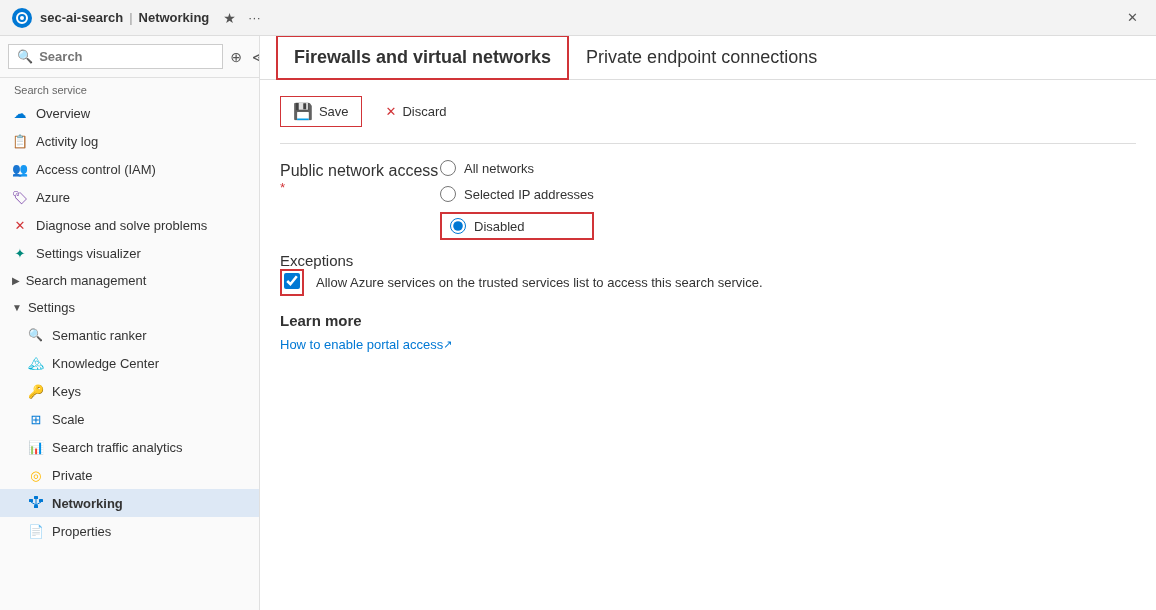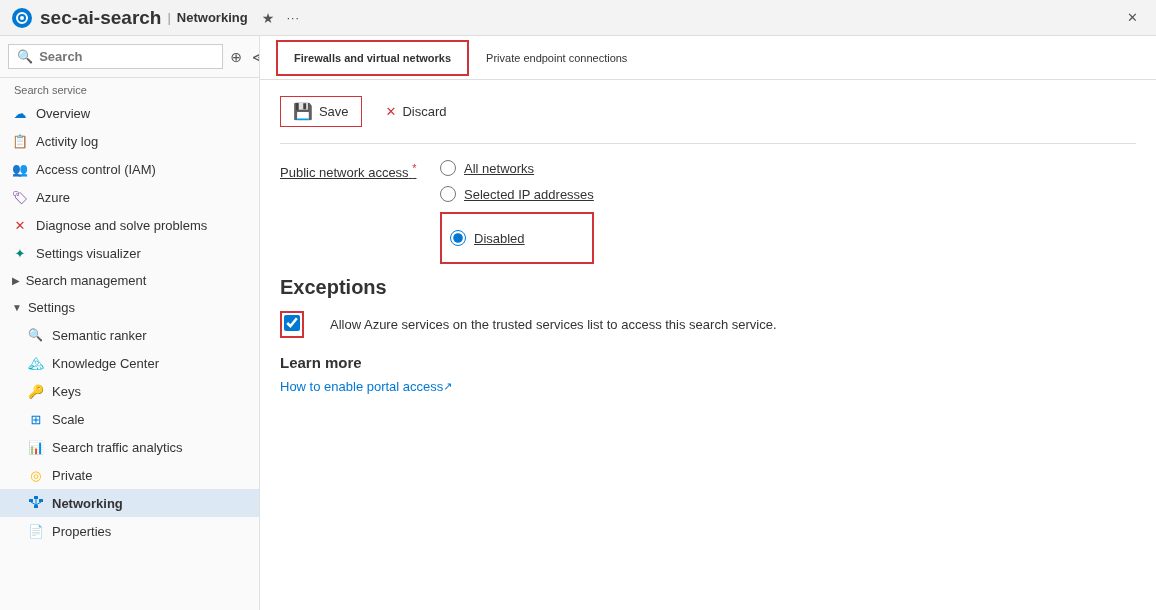--- a/index.html
+++ b/index.html
@@ -27,50 +27,50 @@
     .sidebar-item.active { background: #dde8f5; font-weight: 600; }
     .sidebar-item .icon { width: 16px; height: 16px; display: flex; align-items: center; justify-content: center; flex-shrink: 0; }
     .sidebar-item.indent { padding-left: 28px; }
     .sidebar-group-header { display: flex; align-items: center; padding: 6px 12px; cursor: pointer; gap: 6px; font-size: 13px; color: #333; font-weight: 500; }
 
     
     .content { flex: 1; overflow-y: auto; display: flex; flex-direction: column; }
 
     
     .tabs { display: flex; align-items: center; border-bottom: 1px solid #ddd; padding: 0 16px; height: 44px; gap: 0; }
-    .tab { padding: 10px 16px; cursor: pointer; font-size: 11px; color: #333; border: 1px solid transparent; position: relative; }
+    .tab { padding: 10px 16px; cursor: pointer; font-size: 18px; color: #333; border: 1px solid transparent; position: relative; }
     .tab.active { border: 2px solid #d13438; font-weight: 600; background: #fff; }
 
     
     .content-body { padding: 16px 20px; flex: 1; }
 
     
     .toolbar { display: flex; align-items: center; gap: 12px; margin-bottom: 16px; }
     .toolbar-btn { display: flex; align-items: center; gap: 6px; padding: 5px 12px; border: 1px solid #d13438; background: #fff; cursor: pointer; font-size: 13px; color: #333; }
     .toolbar-btn .icon { color: #0078d4; font-size: 16px; }
     .toolbar-discard { display: flex; align-items: center; gap: 6px; padding: 5px 12px; border: none; background: none; cursor: pointer; font-size: 13px; color: #333; }
     .toolbar-discard .icon { color: #d13438; }
 
     .divider { border: none; border-top: 1px solid #ddd; margin-bottom: 16px; }
 
     
     .info-text { font-size: 12px; color: #555; margin-bottom: 16px; line-height: 1.5; max-width: 900px; }
 
     
     .form-group { display: flex; align-items: flex-start; margin-bottom: 12px; }
-    .form-label { font-size: 13px; color: #333; width: 160px; flex-shrink: 0; padding-top: 2px; text-decoration: underline; }
+    .form-label { font-size: 16px; color: #333; width: 160px; flex-shrink: 0; padding-top: 2px; }
     .form-label sup { color: #d13438; }
-    .radio-options { display: flex; flex-direction: column; gap: 10px; text-decoration: underline; }
+    .radio-options { display: flex; flex-direction: column; gap: 10px; }
     .radio-option { display: flex; align-items: center; gap: 8px; font-size: 13px; cursor: pointer; }
     .radio-option input[type="radio"] { width: 16px; height: 16px; cursor: pointer; accent-color: #0078d4; }
-    .radio-option.selected-bordered { border: 2px solid #d13438; padding: 16px 8px; }
-
-    
-    .section-title { font-size: 20px; font-weight: 700; margin-bottom: 12px; margin-top: 8px; }
-    .checkbox-row { display: flex; align-items: center; gap: 26px; font-size: 13px; margin-bottom: 16px; }
+    .radio-option.selected-bordered { border: 2px solid #d13438; padding: 4px 8px; }
+
+    
+    .section-title { font-size: 15px; font-weight: 400; margin-bottom: 0; margin-top: 8px; }
+    .checkbox-row { display: flex; align-items: center; gap: 12px; font-size: 13px; margin-bottom: 16px; }
     .checkbox-row input[type="checkbox"] { width: 16px; height: 16px; accent-color: #0078d4; cursor: pointer; }
     .checkbox-bordered { border: 2px solid #d13438; padding: 2px; }
 
     
     .learn-more-title { font-size: 15px; font-weight: 600; margin-bottom: 8px; }
     .link { color: #0078d4; text-decoration: none; font-size: 13px; display: flex; align-items: center; }
 
     
     .service-label { font-size: 11px; color: #666; margin-left: 2px; }
 
@@ -85,21 +85,21 @@
 </head>
 <body>
 
 <div class="title-bar">
   <div class="title-bar-icon">
     <svg viewBox="0 0 14 14" fill="white">
         <circle cx="7" cy="7" r="5" fill="none" stroke="white" stroke-width="2"></circle>
         <circle cx="7" cy="7" r="2" fill="white"></circle>
       </svg>
   </div>
-  <span style="font-weight:600;font-size:19px;">sec-ai-search</span>
+  <span style="font-weight:600;font-size:13px;">sec-ai-search</span>
   <span style="color:#999;margin:0 6px;">|</span>
   <span style="font-size:13px;font-weight:600;">Networking</span>
   <button class="title-bar-btn" style="margin-left:8px;font-size:14px;">★</button>
   <button class="title-bar-btn">···</button>
   <div class="title-bar-actions">
     <button class="title-bar-btn">✕</button>
   </div>
 </div>
 
 <div class="main-layout">

